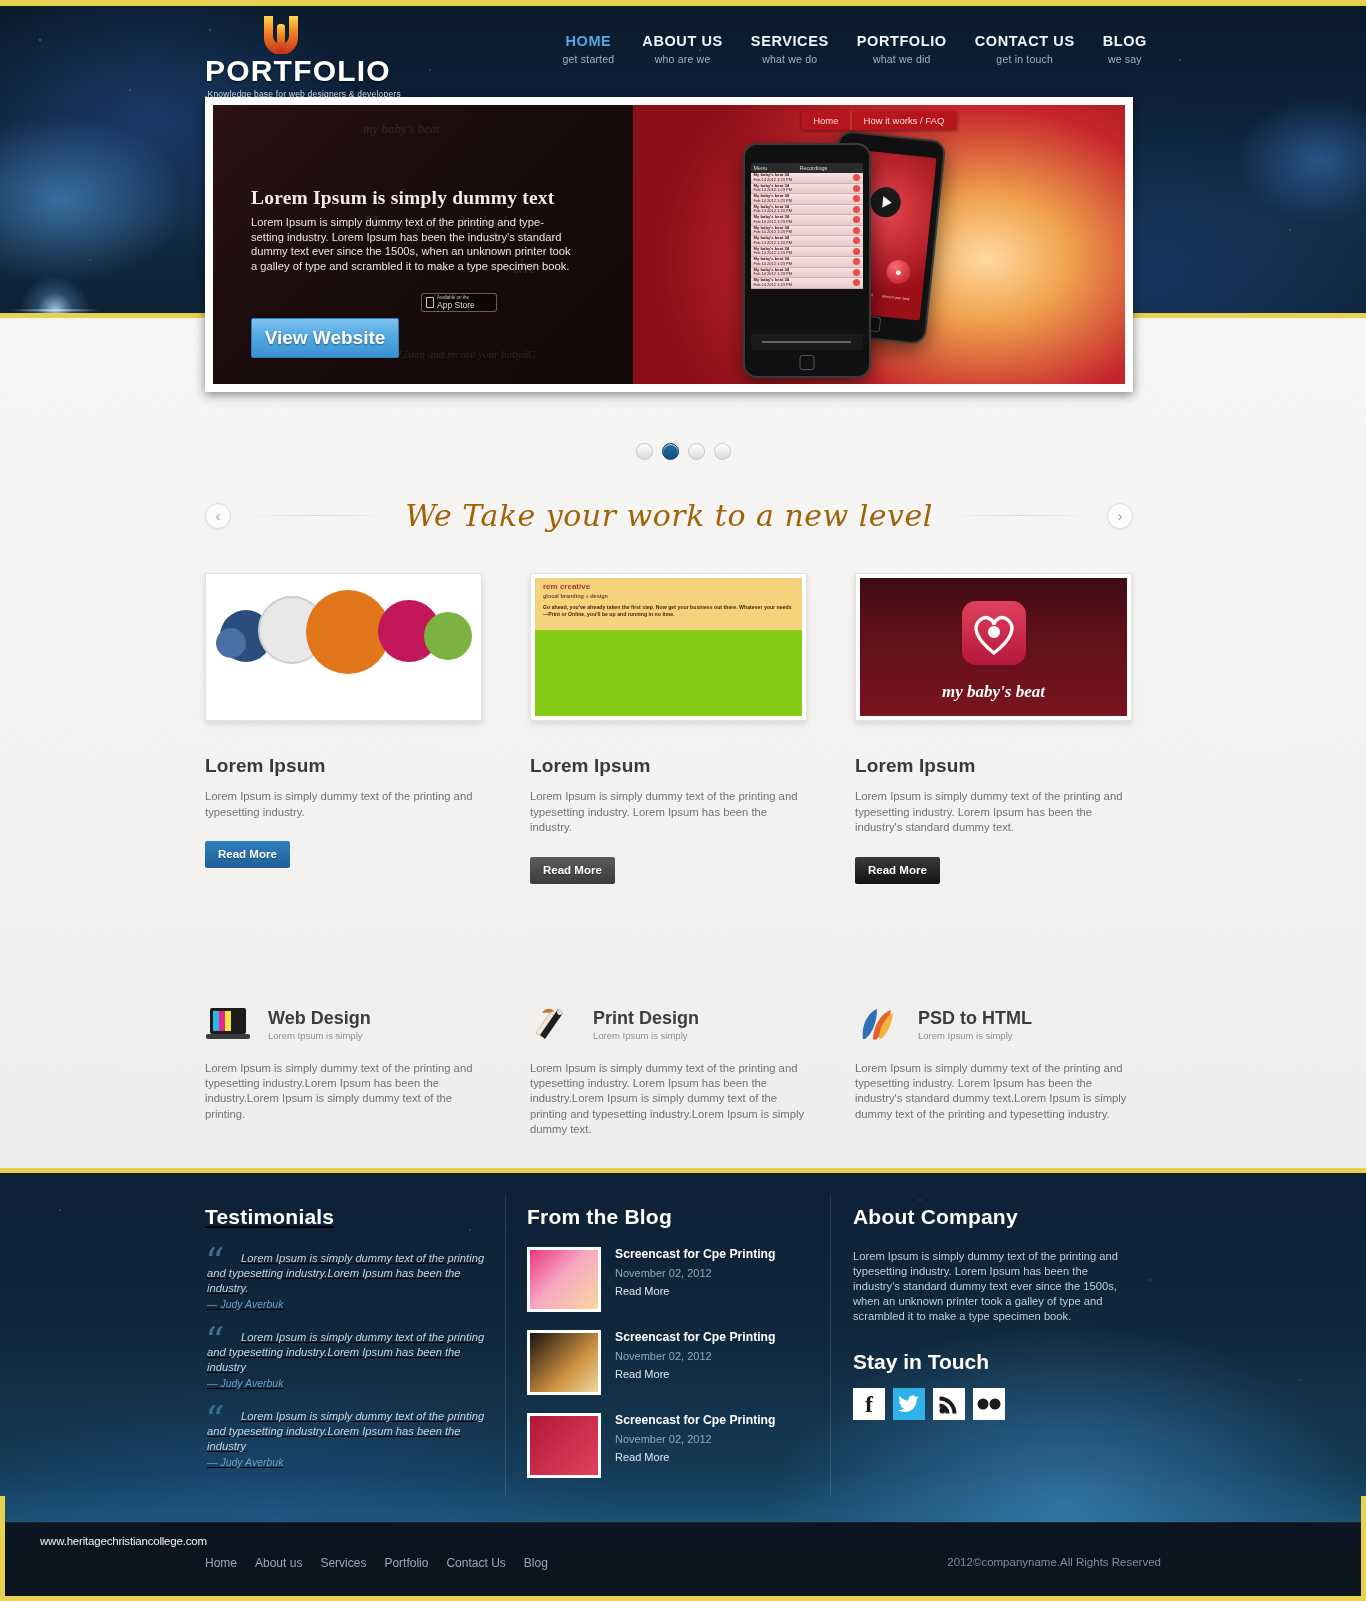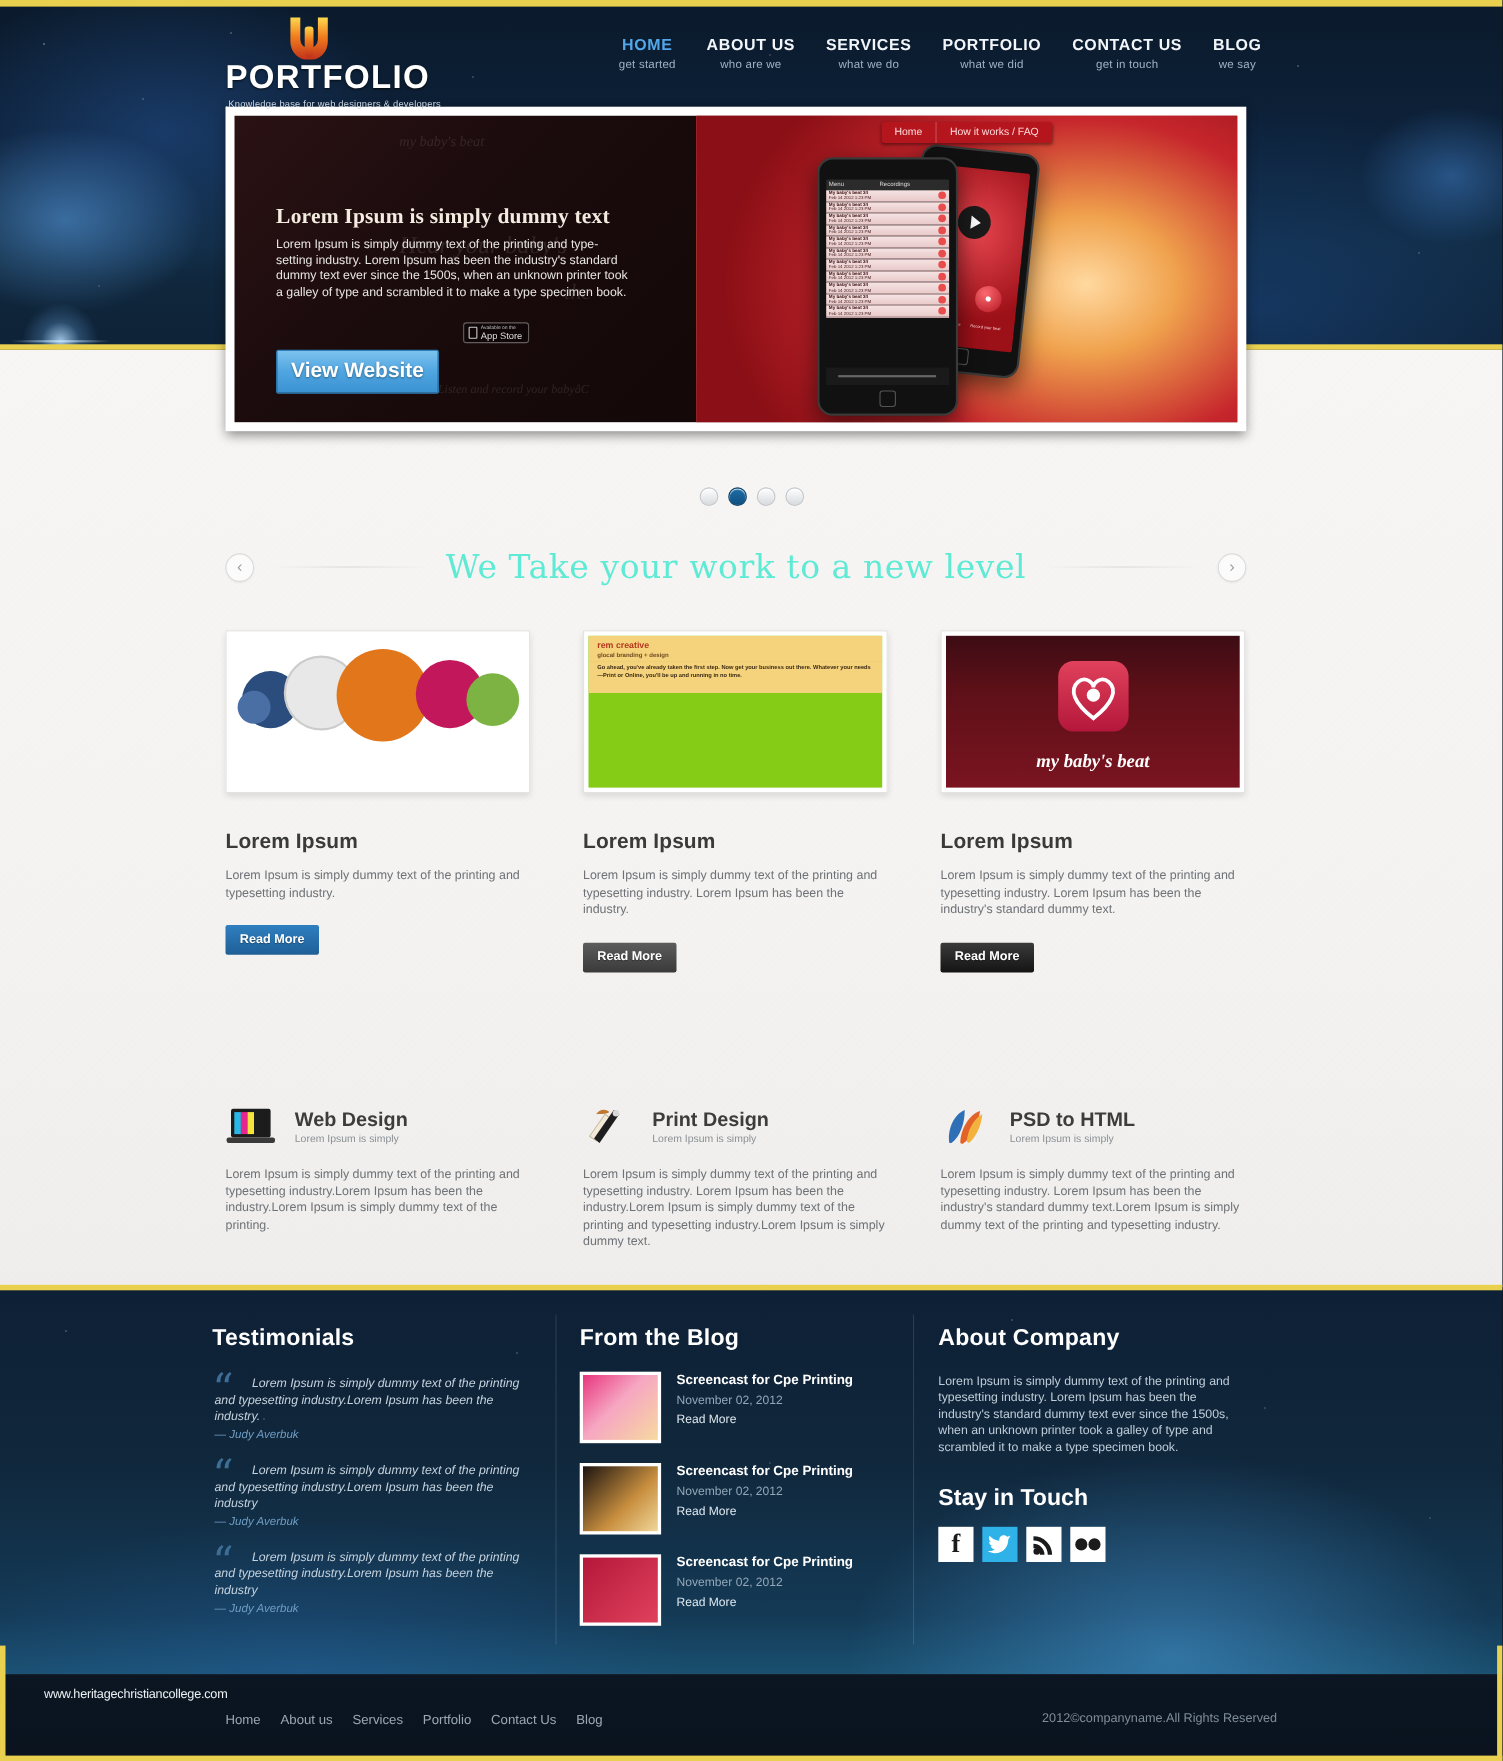--- a/index.html
+++ b/index.html
@@ -100,21 +100,21 @@
   .hero-h1 {
     position:absolute; left:38px; top:82px; width:350px;
     font-family:"Liberation Serif", serif; font-size:19.5px; color:#f4ece0;
     font-weight:bold; letter-spacing:.2px;
   }
   .hero-p {
     position:absolute; left:38px; top:110px; width:320px;
     font-size:11.2px; line-height:14.5px; color:#e8e6e2;
   }
   .appstore {
-    position:absolute; left:208px; top:188px; width:60px; height:19px;
+    position:absolute; left:208px; top:188px; width:76px; height:19px;
     border:1px solid rgba(255,255,255,.35); border-radius:3px;
     display:flex; align-items:center; gap:3px; padding-left:4px;
     background:rgba(0,0,0,.35);
   }
   .appstore-ic { width:8px;height:11px;border:1px solid #ccc; border-radius:1px; }
   .appstore-tx { font-size:8.5px; color:#ddd; line-height:1; }
   .appstore-tx small{ display:block; font-size:4.5px; opacity:.85; }
   .view-btn {
     position:absolute; left:38px; top:213px; width:148px; height:40px;
     background:linear-gradient(180deg,#7cc2ef 0%,#4fa5e0 50%,#3b92d1 100%);
@@ -173,22 +173,22 @@
   .container { position:absolute; left:205px; width:928px; }
 
   .sec-title-row { display:flex; align-items:center; gap:14px; }
   .sec-arrow {
     width:26px;height:26px;border-radius:50%; border:1px solid #dcdcdc; background:#fbfbfb;
     color:#9aa0a6; font-size:15px; display:flex; align-items:center; justify-content:center; cursor:pointer;
     box-shadow:0 1px 2px rgba(0,0,0,.06);
   }
   .rule { flex:1; height:1px; background:linear-gradient(90deg,rgba(0,0,0,0),#d9d9d9,rgba(0,0,0,0)); }
   .script-title {
-    font-family:"DejaVu Serif", serif; font-weight:normal;
-    font-size:30px; color:#5eead4; white-space:nowrap; letter-spacing:.5px;
+    font-family:"DejaVu Serif", serif; font-style:italic; font-weight:normal;
+    font-size:30px; color:#a16207; white-space:nowrap; letter-spacing:.5px;
   }
 
   .cards { display:flex; gap:48px; }
   .card { width:277px; }
   .thumb {
     width:277px; height:148px; background:#fff; border:1px solid #e2e2e2; padding:4px;
     box-shadow:0 3px 6px rgba(0,0,0,.12); overflow:hidden;
   }
   .thumb-in { width:100%; height:100%; overflow:hidden; position:relative; }
   .card h3 { font-size:19px; font-weight:bold; color:#3a3a3a; margin-top:34px; letter-spacing:.1px; }
@@ -571,21 +571,21 @@
       </div>
       <p>Lorem Ipsum is simply dummy text of the printing and typesetting industry. Lorem Ipsum has been the industry's standard dummy text.Lorem Ipsum is simply dummy text of the printing and typesetting industry.</p>
     </div>
   </div>
 
   <div class="footer-space"></div>
   <div class="yellow-edge-f"></div>
   <div class="divider-v" style="left:505px;"></div>
   <div class="divider-v" style="left:830px;"></div>
 
-  <div style="position:absolute;left:193px;top:1205px;width:280px;">
+  <div style="position:absolute;left:205px;top:1205px;width:280px;text-decoration:underline;">
     <div class="fcol-title">Testimonials</div>
     <div id="testi-list">
         <div class="testi">
           <span class="quote-mark">“</span>
           <p>Lorem Ipsum is simply dummy text of the printing and typesetting industry.Lorem Ipsum has been the industry.<span class="cite">— Judy Averbuk</span></p>
         </div>
         <div class="testi">
           <span class="quote-mark">“</span>
           <p>Lorem Ipsum is simply dummy text of the printing and typesetting industry.Lorem Ipsum has been the industry<span class="cite">— Judy Averbuk</span></p>
         </div>

